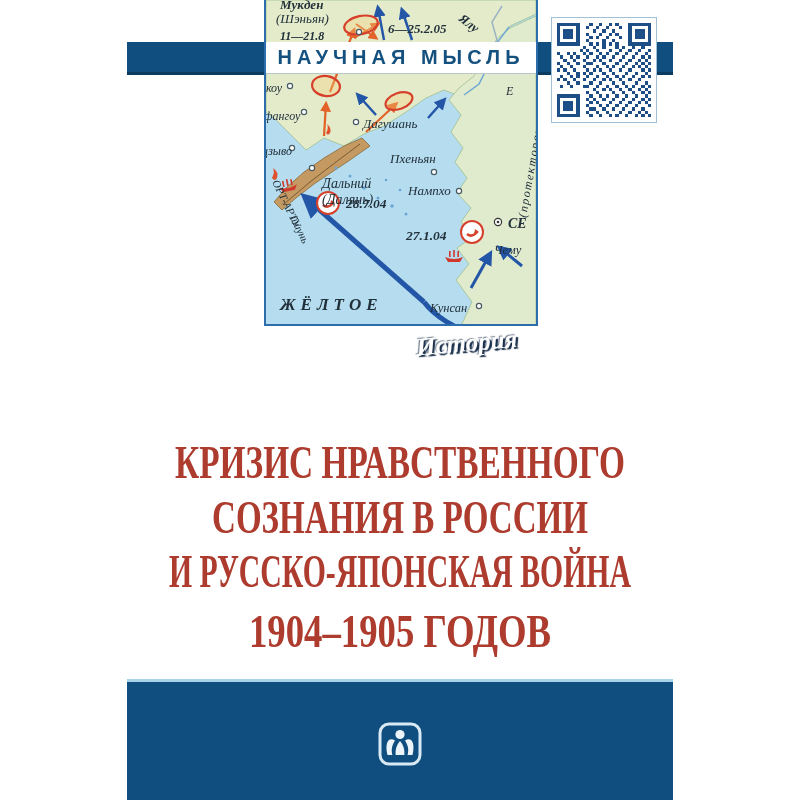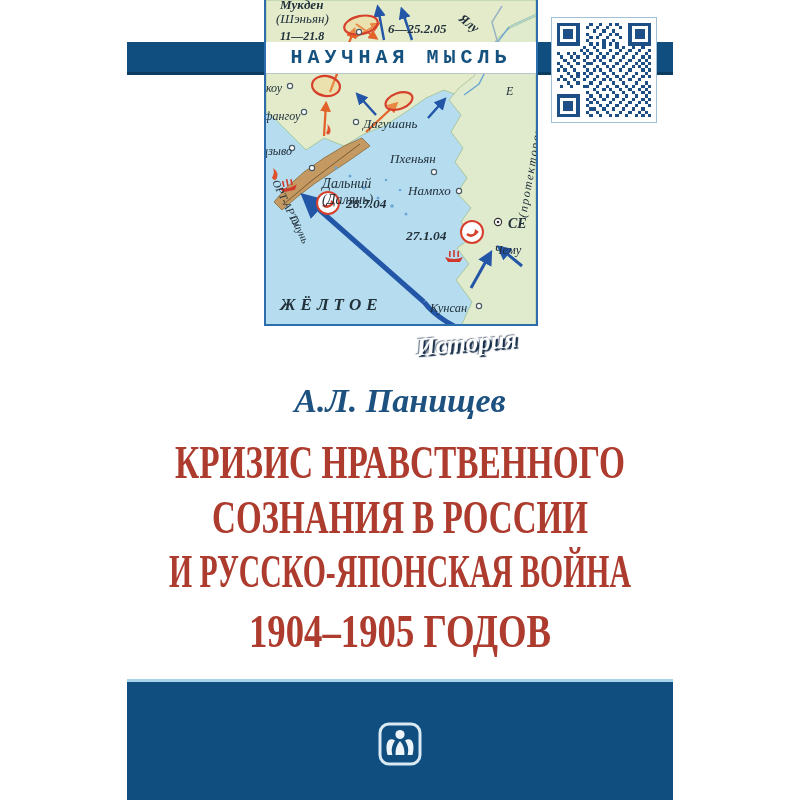--- a/index.html
+++ b/index.html
@@ -8,21 +8,21 @@
   
   .top-bar{position:absolute;left:127px;top:42px;width:546px;height:30px;
            background:#0f4e7e;border-bottom:3px solid #0b3c60;z-index:1;}
   
   .map-wrap{position:absolute;left:264px;top:0;width:274px;height:326px;
             border:2px solid #2d6dab;border-top:none;box-sizing:border-box;
             overflow:hidden;background:#b5ddef;z-index:1;}
   
   .science-band{position:absolute;left:266px;top:42px;width:270px;height:31px;
                 background:#ffffff;z-index:3;text-align:center;line-height:31px;
-                font-family:Liberation Mono, monospace;font-weight:bold;
+                font-family:Liberation Sans, sans-serif;font-weight:bold;
                 font-size:20px;letter-spacing:5px;color:#15517f;
                 border-bottom:1px solid #b9c6cd;}
   
   .qr-box{position:absolute;left:551px;top:17px;width:106px;height:106px;
           background:#ffffff;border:1px solid #9fc0d6;box-sizing:border-box;
           padding:5px;z-index:3;}
   .qr-box svg{display:block;width:94px;height:94px;}
   
   .istoria{position:absolute;left:416px;top:329px;z-index:4;
            font-style:italic;font-weight:bold;font-size:25px;color:#ffffff;
@@ -195,21 +195,20 @@
         <path fill-rule="evenodd" d="M0 0h7v7H0z M1 1h5v5H1z M2 2h3v3H2z"></path>
         <path fill-rule="evenodd" d="M22 0h7v7h-7z M23 1h5v5h-5z M24 2h3v3h-3z"></path>
         <path fill-rule="evenodd" d="M0 22h7v7H0z M1 23h5v5H1z M2 24h3v3h-3z"></path>
         <path d="M10 0h1v1h-1zM13 0h1v1h-1zM16 0h1v1h-1zM18 0h1v1h-1zM9 1h1v1h-1zM12 1h1v1h-1zM15 1h1v1h-1zM19 1h1v1h-1zM11 2h1v1h-1zM14 2h1v1h-1zM17 2h1v1h-1zM9 3h1v1h-1zM13 3h1v1h-1zM16 3h1v1h-1zM18 3h1v1h-1zM10 4h1v1h-1zM12 4h1v1h-1zM15 4h1v1h-1zM19 4h1v1h-1zM9 5h1v1h-1zM14 5h1v1h-1zM17 5h1v1h-1zM10 6h1v1h-1zM12 6h1v1h-1zM14 6h1v1h-1zM16 6h1v1h-1zM18 6h1v1h-1zM8 7h1v1h-1zM11 7h1v1h-1zM14 7h1v1h-1zM18 7h1v1h-1zM20 7h1v1h-1zM23 7h1v1h-1zM26 7h1v1h-1zM7 8h1v1h-1zM9 8h1v1h-1zM12 8h1v1h-1zM16 8h1v1h-1zM19 8h1v1h-1zM22 8h1v1h-1zM25 8h1v1h-1zM28 8h1v1h-1zM0 9h1v1H0zM3 9h1v1h-1zM5 9h1v1h-1zM8 9h1v1h-1zM10 9h1v1h-1zM13 9h1v1h-1zM15 9h1v1h-1zM18 9h1v1h-1zM21 9h1v1h-1zM24 9h1v1h-1zM27 9h1v1h-1zM1 10h1v1H1zM4 10h1v1h-1zM6 10h1v1h-1zM9 10h1v1h-1zM12 10h1v1h-1zM14 10h1v1h-1zM17 10h1v1h-1zM20 10h1v1h-1zM23 10h1v1h-1zM26 10h1v1h-1zM28 10h1v1h-1zM2 11h1v1H2zM5 11h1v1h-1zM8 11h1v1h-1zM11 11h1v1h-1zM13 11h1v1h-1zM16 11h1v1h-1zM19 11h1v1h-1zM22 11h1v1h-1zM25 11h1v1h-1zM27 11h1v1h-1zM0 12h1v1H0zM3 12h1v1h-1zM6 12h1v1h-1zM9 12h2v1H9zM14 12h1v1h-1zM18 12h1v1h-1zM21 12h1v1h-1zM24 12h1v1h-1zM26 12h1v1h-1zM28 12h1v1h-1zM1 13h1v1H1zM4 13h1v1h-1zM8 13h1v1h-1zM12 13h1v1h-1zM15 13h1v1h-1zM17 13h1v1h-1zM20 13h1v1h-1zM23 13h1v1h-1zM25 13h1v1h-1zM27 13h1v1h-1zM0 14h1v1H0zM2 14h1v1h-1zM5 14h1v1h-1zM9 14h1v1h-1zM11 14h1v1h-1zM13 14h1v1h-1zM16 14h1v1h-1zM19 14h1v1h-1zM22 14h1v1h-1zM26 14h1v1h-1zM28 14h1v1h-1zM3 15h1v1H3zM6 15h1v1h-1zM8 15h1v1h-1zM10 15h1v1h-1zM14 15h1v1h-1zM17 15h1v1h-1zM21 15h1v1h-1zM24 15h1v1h-1zM27 15h1v1h-1zM1 16h1v1H1zM4 16h1v1h-1zM6 16h1v1h-1zM9 16h1v1h-1zM12 16h1v1h-1zM15 16h1v1h-1zM18 16h1v1h-1zM20 16h1v1h-1zM23 16h1v1h-1zM26 16h1v1h-1zM28 16h1v1h-1zM0 17h1v1H0zM2 17h1v1h-1zM5 17h1v1h-1zM8 17h1v1h-1zM11 17h1v1h-1zM14 17h1v1h-1zM16 17h1v1h-1zM19 17h1v1h-1zM22 17h1v1h-1zM25 17h1v1h-1zM3 18h1v1H3zM6 18h1v1h-1zM10 18h1v1h-1zM13 18h1v1h-1zM17 18h1v1h-1zM20 18h1v1h-1zM24 18h1v1h-1zM27 18h1v1h-1zM1 19h1v1H1zM4 19h1v1h-1zM8 19h2v1H8zM12 19h1v1h-1zM15 19h1v1h-1zM18 19h1v1h-1zM21 19h1v1h-1zM23 19h1v1h-1zM26 19h1v1h-1zM28 19h1v1h-1zM11 20h1v1h-1zM14 20h1v1h-1zM16 20h1v1h-1zM19 20h1v1h-1zM22 20h1v1h-1zM25 20h1v1h-1zM27 20h1v1h-1zM9 21h1v1h-1zM12 21h1v1h-1zM17 21h1v1h-1zM20 21h1v1h-1zM23 21h1v1h-1zM26 21h1v1h-1zM28 21h1v1h-1zM10 22h1v1h-1zM13 22h1v1h-1zM15 22h1v1h-1zM18 22h1v1h-1zM21 22h1v1h-1zM24 22h1v1h-1zM27 22h1v1h-1zM9 23h1v1h-1zM11 23h1v1h-1zM14 23h1v1h-1zM17 23h1v1h-1zM20 23h1v1h-1zM23 23h1v1h-1zM26 23h1v1h-1zM28 23h1v1h-1zM10 24h1v1h-1zM12 24h1v1h-1zM16 24h1v1h-1zM19 24h1v1h-1zM22 24h1v1h-1zM25 24h1v1h-1zM27 24h1v1h-1zM9 25h1v1h-1zM13 25h1v1h-1zM15 25h1v1h-1zM18 25h1v1h-1zM21 25h1v1h-1zM24 25h1v1h-1zM28 25h1v1h-1zM10 26h2v1h-2zM14 26h1v1h-1zM17 26h1v1h-1zM20 26h1v1h-1zM23 26h1v1h-1zM26 26h1v1h-1zM9 27h1v1h-1zM12 27h1v1h-1zM15 27h1v1h-1zM19 27h1v1h-1zM22 27h1v1h-1zM25 27h1v1h-1zM27 27h1v1h-1zM10 28h1v1h-1zM13 28h1v1h-1zM16 28h1v1h-1zM18 28h1v1h-1zM21 28h1v1h-1zM24 28h1v1h-1zM26 28h1v1h-1zM28 28h1v1h-1z"></path>
       </g>
     </svg>
   </div>
 
   <div class="istoria">История</div>
 
-  <div class="author-row">А.Л. Панищев</div>
 
   <svg class="title-svg" width="560" height="230" viewBox="0 0 560 230">
     <text x="280" y="48" text-anchor="middle" font-size="46" textLength="450" lengthAdjust="spacingAndGlyphs">КРИЗИС НРАВСТВЕННОГО</text>
     <text x="280" y="103" text-anchor="middle" font-size="46" textLength="376" lengthAdjust="spacingAndGlyphs">СОЗНАНИЯ В РОССИИ</text>
     <text x="280" y="157" text-anchor="middle" font-size="46" textLength="462" lengthAdjust="spacingAndGlyphs">И РУССКО-ЯПОНСКАЯ ВОЙНА</text>
     <text x="280" y="217" text-anchor="middle" font-size="46" textLength="302" lengthAdjust="spacingAndGlyphs">1904–1905 ГОДОВ</text>
   </svg>
 
   <div class="bottom-band">
     <svg class="logo-svg" viewBox="0 0 44 44">

